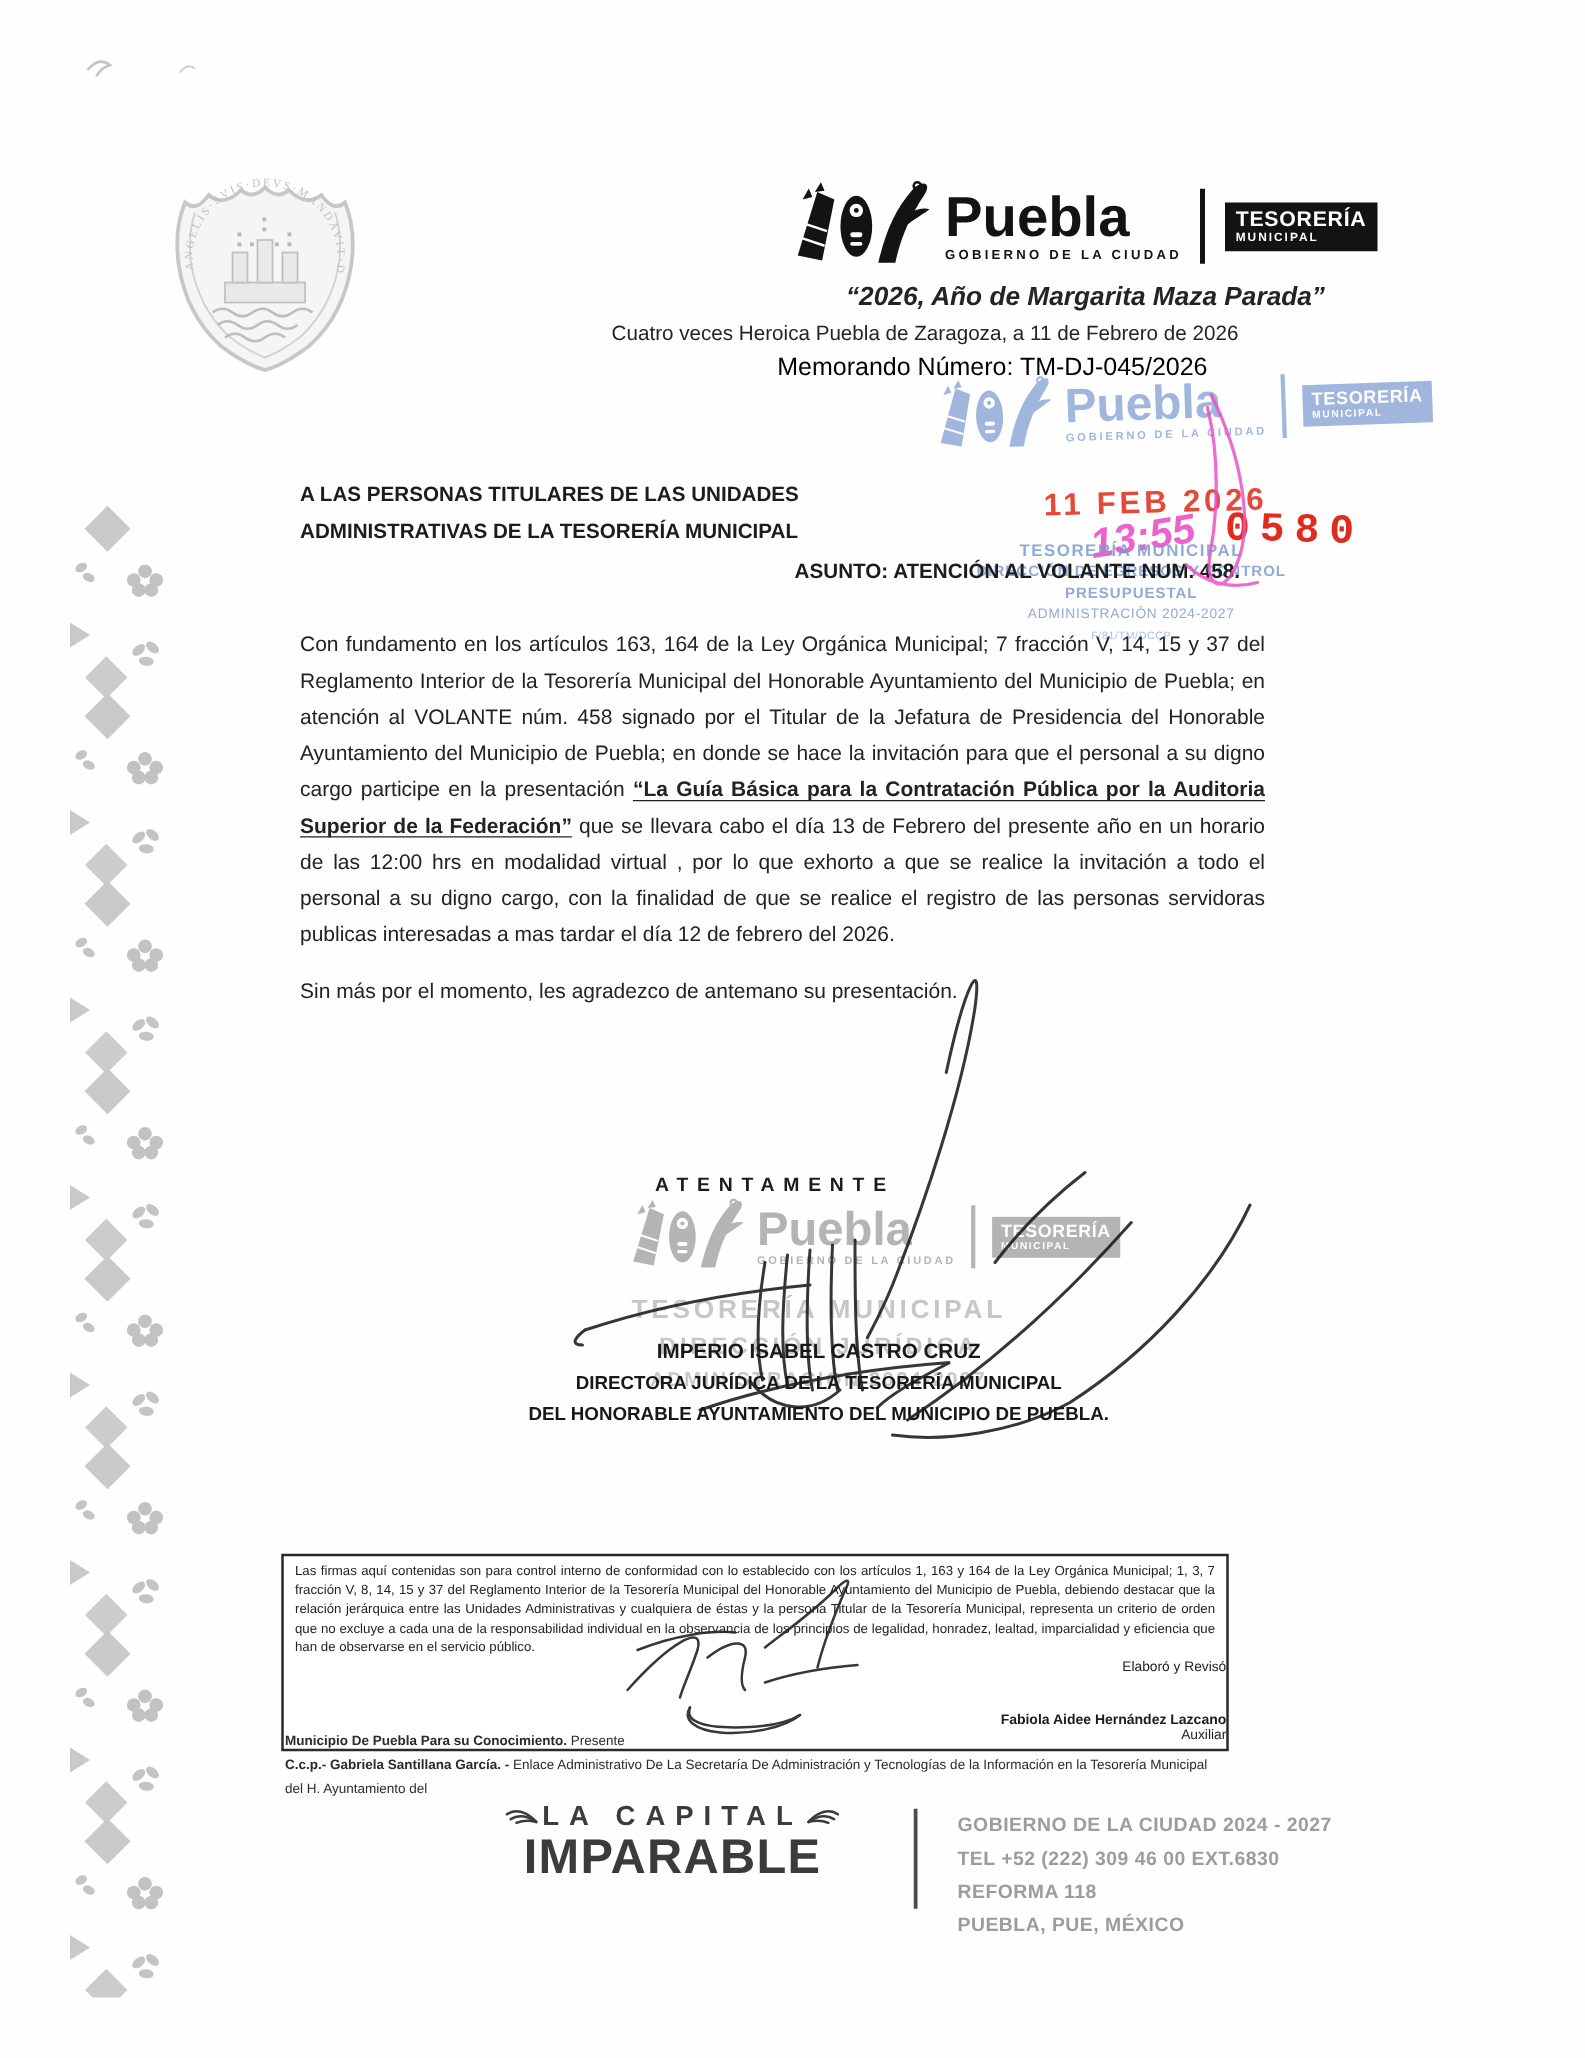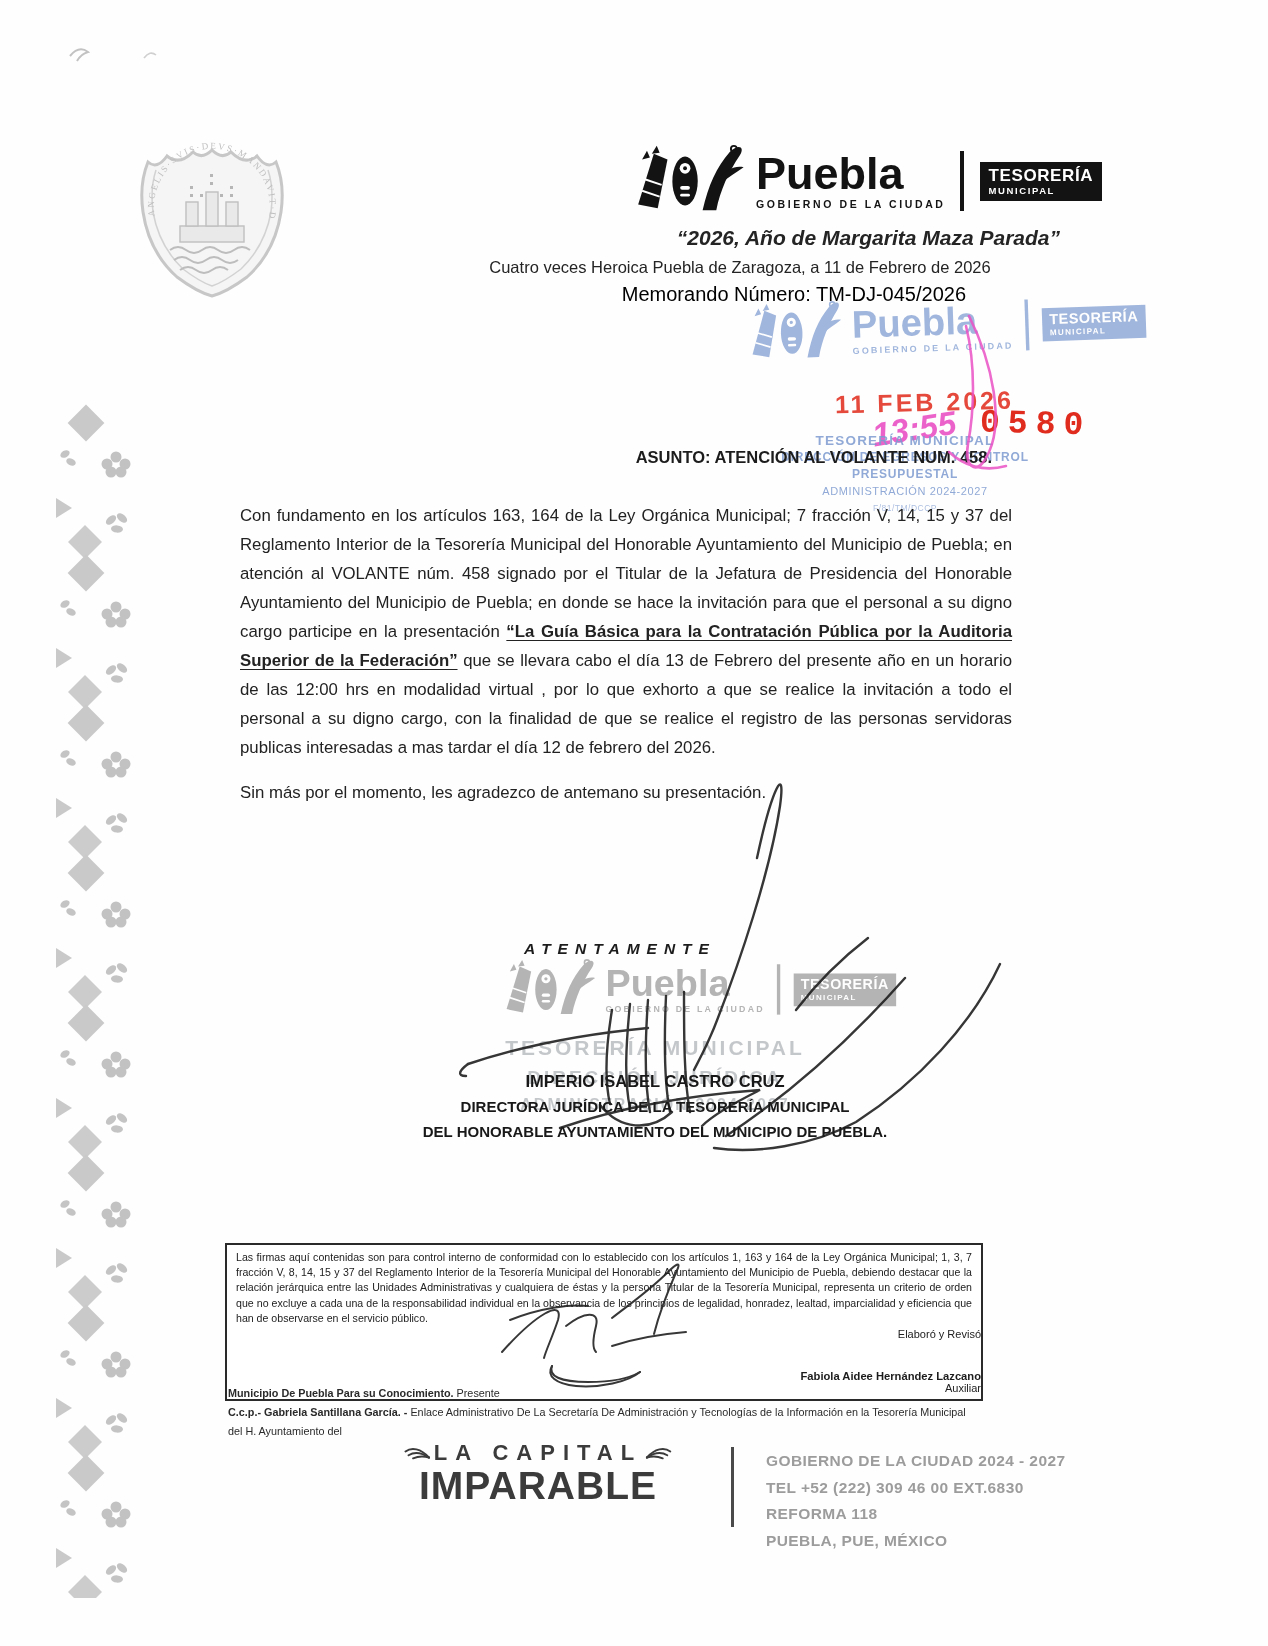--- a/index.html
+++ b/index.html
@@ -42,21 +42,21 @@
 
   
   .addressee{font-size:16.5px;font-weight:bold;line-height:29px;color:#1c1c1c;}
   .subject{font-size:16.5px;font-weight:bold;text-align:right;color:#1c1c1c;}
   .bodytext{width:772px;font-size:16.8px;line-height:29px;color:#222;}
   .bodytext p{margin:0;text-align:justify;}
   .bodytext p.p1{margin-bottom:16px;}
   .bodytext p.p2{margin-bottom:28px;}
   .em-underline{font-weight:bold;text-decoration:underline;text-underline-offset:3px;}
 
-  .salutation{font-size:15.5px;font-weight:bold;letter-spacing:7px;text-align:center;color:#1c1c1c;font-style:italic;}
+  .salutation{font-size:15.5px;font-weight:bold;letter-spacing:7px;text-align:center;color:#1c1c1c;}
   .signer{text-align:center;color:#181818;}
   .signer .name{font-size:16.5px;font-weight:bold;line-height:26px;}
   .signer .title{font-size:15px;font-weight:bold;line-height:25px;}
 
   
   .control-box{width:758px;border:2px solid #2a2a2a;background:rgba(255,255,255,.92);box-sizing:border-box;}
   .legal{padding:5px 9px 2px;font-size:10.6px;line-height:15.2px;text-align:justify;color:#222;}
   .prep{text-align:right;}
   .prep .label{font-size:11px;color:#222;}
   .prep .gap{height:30px;}
@@ -202,20 +202,24 @@
   <div class="abs stamp-folio" style="left:980px;top:406px">0580</div>
 
   <div class="abs stamp-office" style="left:780px;top:432px;width:250px">
     <div class="l0">TESORERÍA MUNICIPAL</div>
     <div class="l1">DIRECCIÓN DE EGRESOS Y CONTROL</div>
     <div class="l2">PRESUPUESTAL</div>
     <div class="l3">ADMINISTRACIÓN 2024-2027</div>
     <div class="l4">F/81/TM/DCCP</div>
   </div>
 
+  <div class="abs addressee" style="left:240px;top:382px">
+    <div>A LAS PERSONAS TITULARES DE LAS UNIDADES</div>
+    <div>ADMINISTRATIVAS DE LA TESORERÍA MUNICIPAL</div>
+  </div>
 
   <div class="abs subject" style="left:540px;top:448px;width:452px">ASUNTO: ATENCIÓN AL VOLANTE NUM. 458.</div>
 
   <div class="abs bodytext" style="left:240px;top:501px">
     <p class="p1"><span>Con fundamento en los artículos 163, 164 de la Ley Orgánica Municipal; 7 fracción V, 14, 15 y 37 del Reglamento Interior de la Tesorería Municipal del Honorable Ayuntamiento del Municipio de Puebla; en atención al VOLANTE núm. 458 signado por el Titular de la Jefatura de Presidencia del Honorable Ayuntamiento del Municipio de Puebla; en donde se hace la invitación para que el personal a su digno cargo participe en la presentación </span><span class="em-underline">“La Guía Básica para la Contratación Pública por la Auditoria Superior de la Federación”</span><span> que se llevara cabo el día 13 de Febrero del presente año en un horario de las 12:00 hrs en modalidad virtual , por lo que exhorto a que se realice la invitación a todo el personal a su digno cargo, con la finalidad de que se realice el registro de las personas servidoras publicas interesadas a mas tardar el día 12 de febrero del 2026.</span></p>
     <p class="p3">Sin más por el momento, les agradezco de antemano su presentación.</p>
   </div>
 
   <div class="abs salutation" style="left:430px;top:940px;width:380px">ATENTAMENTE</div>
 

